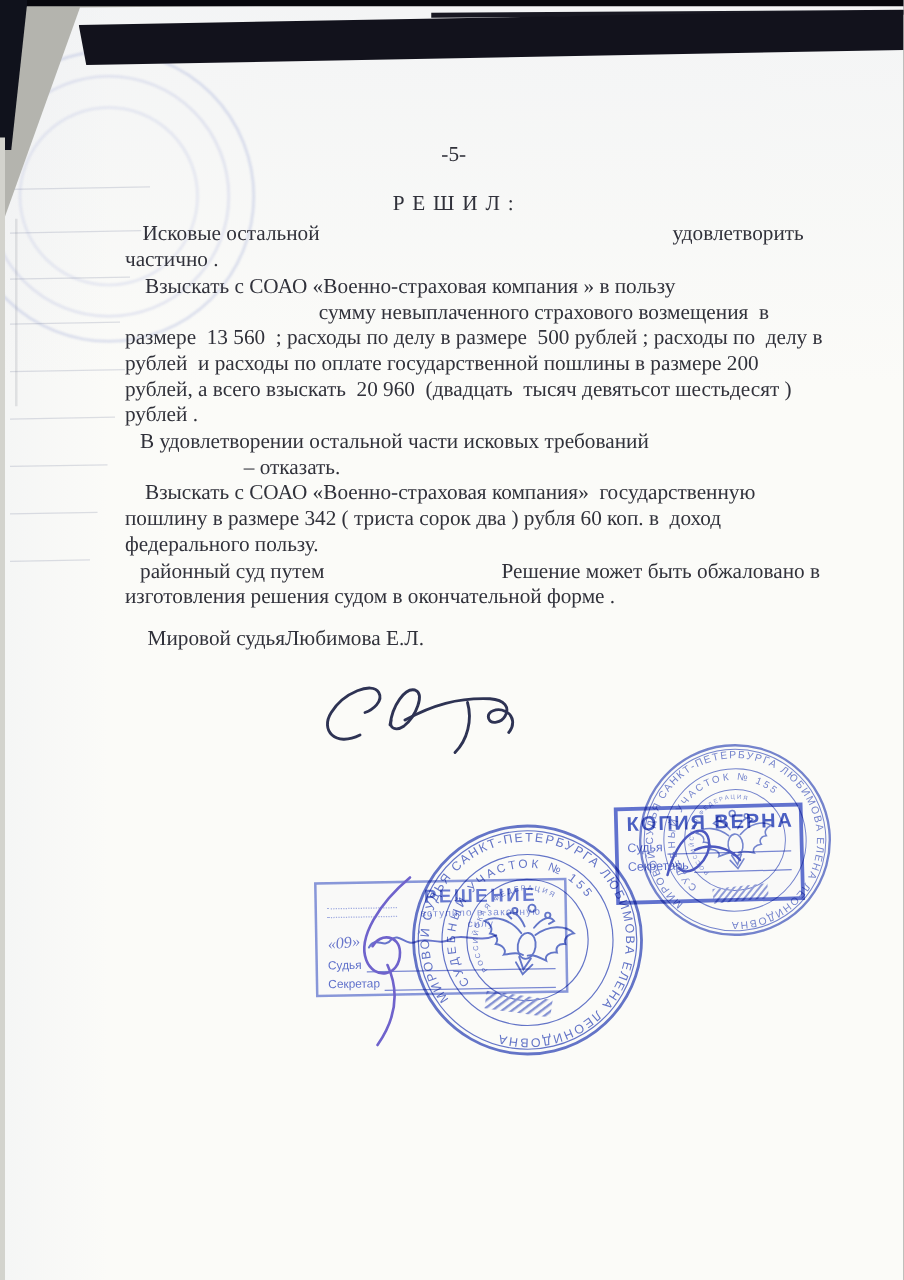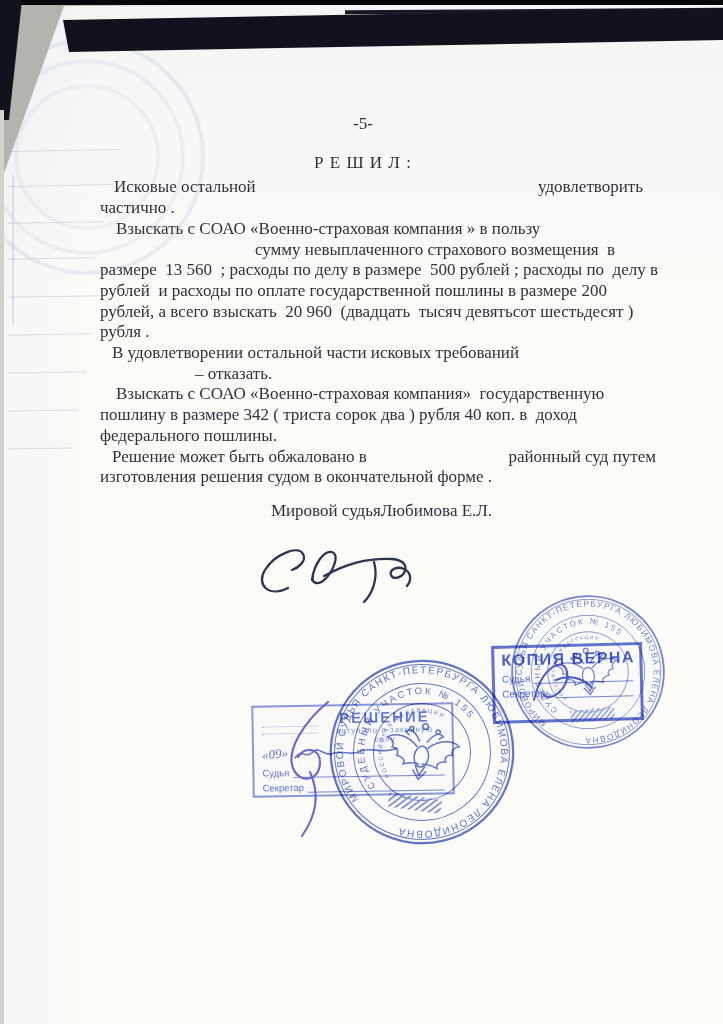--- a/index.html
+++ b/index.html
@@ -25,21 +25,21 @@
   .wmark{position:absolute;border:2px solid rgba(140,152,210,.30);border-radius:50%;filter:blur(1px);z-index:1;}
   .rule{position:absolute;height:1px;background:rgba(110,120,150,.22);transform:rotate(-1deg);z-index:1;}
   .crease{position:absolute;left:12px;top:175px;width:2px;height:150px;background:rgba(120,125,140,.18);z-index:1;}
   
   .doc{position:absolute;left:100px;top:114px;width:600px;color:#30313a;font-size:17px;
        line-height:20.7px;z-index:2;}
   .tl{white-space:pre;min-height:20.7px;}
   .split{display:flex;justify-content:space-between;}
   .pn{text-align:center;padding-right:74px;}
   .heading{text-align:center;padding-right:74px;margin-top:18px;letter-spacing:1px;margin-bottom:4px;}
-  .sigrow{margin-top:13px;display:flex;justify-content:center;padding-left:18px;padding-right:55px;}
+  .sigrow{margin-top:13px;display:flex;justify-content:flex-start;padding-left:18px;padding-right:55px;}
   
   .stamp{position:absolute;mix-blend-mode:multiply;z-index:3;}
   .rstamp{box-sizing:border-box;background:rgba(244,246,255,.18);
           font-family:"Liberation Sans",sans-serif;color:#3d53c4;}
   .copy-stamp{left:492px;top:644px;width:151px;height:78px;border:3px solid rgba(55,78,200,.85);
               transform:rotate(-1.5deg);padding:3px 7px 4px;opacity:.92;}
   .copy-title{font-size:16px;font-weight:bold;letter-spacing:1.5px;white-space:nowrap;}
   .dec-stamp{left:252px;top:704px;width:202px;height:92px;border:2.5px solid rgba(70,92,204,.7);
              transform:rotate(-1deg);padding:3px 8px;opacity:.9;}
   .dec-title{font-size:15px;font-weight:bold;letter-spacing:2px;text-align:center;color:rgba(60,84,200,.85);}
@@ -122,29 +122,29 @@
       <div class="tl split" style="padding-left:14px;padding-right:57px">
         <span>Исковые остальной</span>
         <span>удовлетворить</span>
       </div>
       <div class="tl">частично .</div>
       <div class="tl" style="padding-left:16px">Взыскать с СОАО «Военно-страховая компания » в пользу</div>
       <div class="tl" style="padding-left:155px">сумму невыплаченного страхового возмещения  в</div>
       <div class="tl">размере  13 560  ; расходы по делу в размере  500 рублей ; расходы по  делу в</div>
       <div class="tl">рублей  и расходы по оплате государственной пошлины в размере 200</div>
       <div class="tl">рублей, а всего взыскать  20 960  (двадцать  тысяч девятьсот шестьдесят )</div>
-      <div class="tl">рубля .</div>
+      <div class="tl">рублей .</div>
       <div class="tl" style="padding-left:12px">В удовлетворении остальной части исковых требований</div>
       <div class="tl" style="padding-left:95px">– отказать.</div>
       <div class="tl" style="padding-left:16px">Взыскать с СОАО «Военно-страховая компания»  государственную</div>
-      <div class="tl">пошлину в размере 342 ( триста сорок два ) рубля 40 коп. в  доход</div>
-      <div class="tl">федерального пошлины.</div>
+      <div class="tl">пошлину в размере 342 ( триста сорок два ) рубля 60 коп. в  доход</div>
+      <div class="tl">федерального пользу.</div>
       <div class="tl split" style="padding-left:12px;padding-right:44px">
+        <span>районный суд путем</span>
         <span>Решение может быть обжаловано в</span>
-        <span>районный суд путем</span>
       </div>
       <div class="tl">изготовления решения судом в окончательной форме .</div>
 
       <div class="sigrow">
         <span>Мировой судья</span>
         <span>Любимова Е.Л.</span>
       </div>
     </div>
 
     <svg class="stamp" style="left:327px;top:657px;width:190px;height:190px;transform:rotate(8deg);opacity:.88" viewBox="0 0 200 200">

